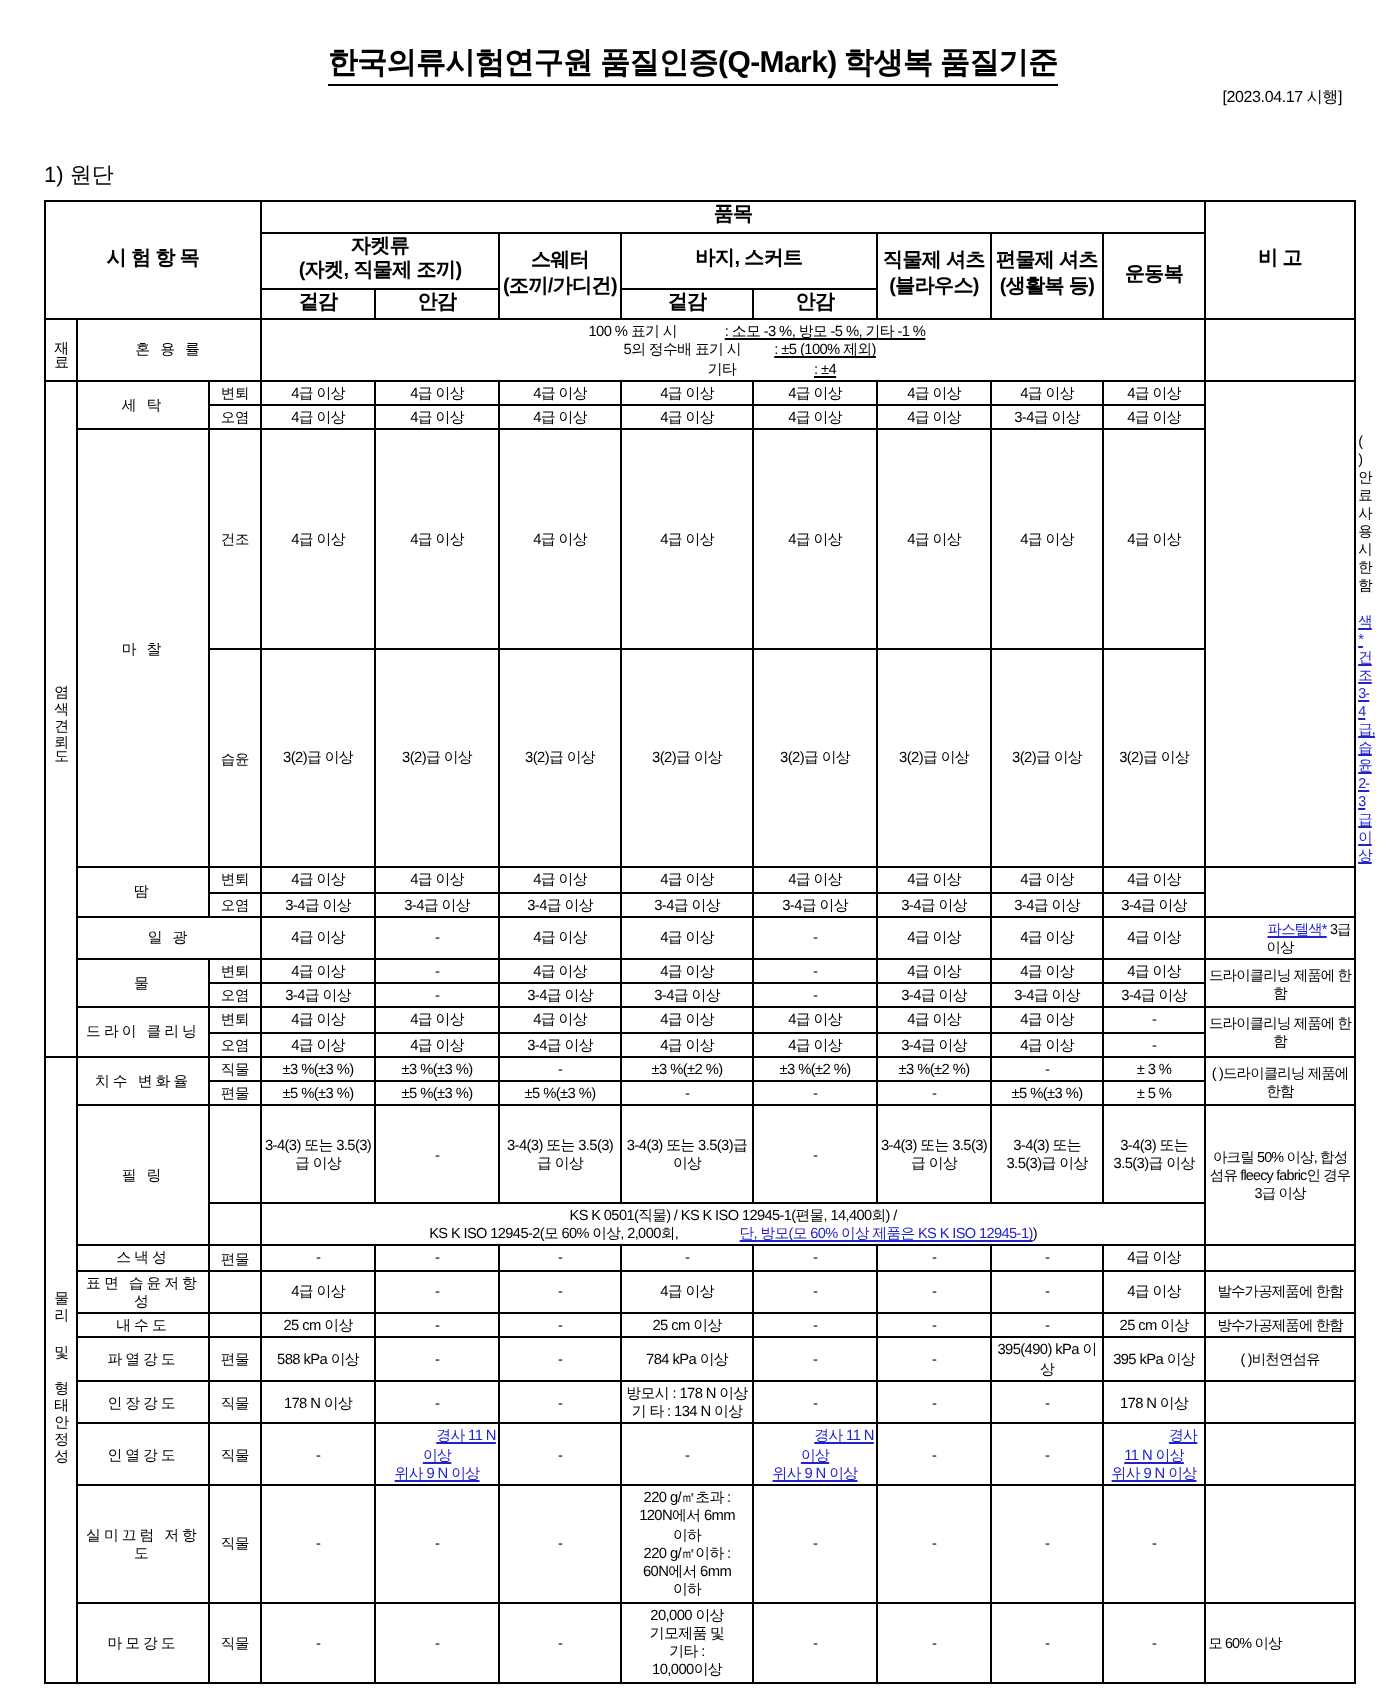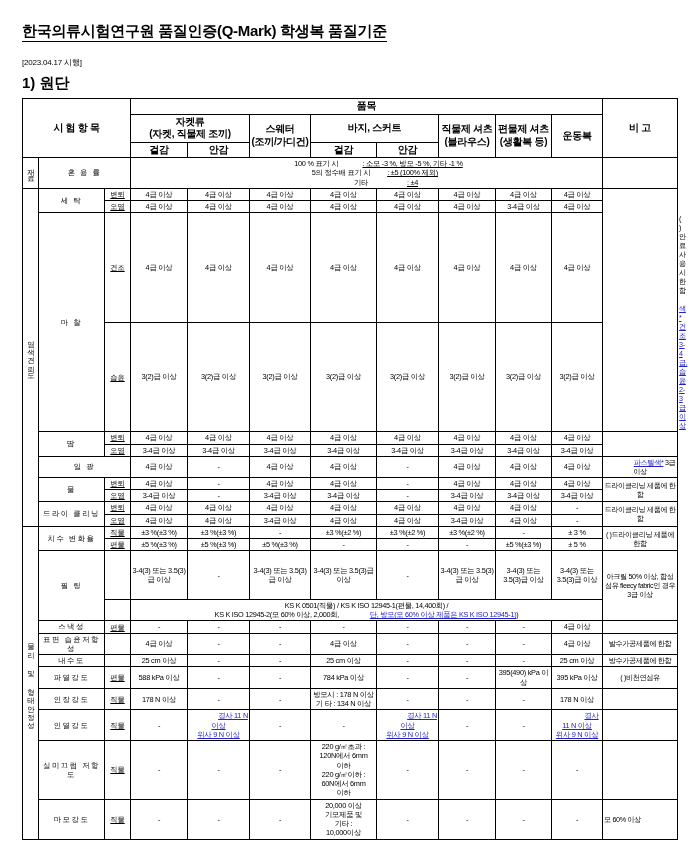--- a/index.html
+++ b/index.html
@@ -7,37 +7,37 @@
     width:693px;height:846px;
     background:#ffffff;
     font-family:"Liberation Sans","DejaVu Sans",sans-serif;
     color:#000;
     overflow:hidden;
   }
   .page{position:relative;width:693px;height:846px;box-sizing:border-box;padding:0 22px;}
 
   
   .doc-title{
+    text-align:center;
     font-size:15px;
     font-weight:bold;
     letter-spacing:-0.3px;
     margin:22px 0 0 0;
     padding-bottom:2px;
   }
   .doc-title span{border-bottom:1.6px solid #000;padding-bottom:2px;}
   .effective-date{
-    text-align:left;
+    text-align:right;
     font-size:8px;
-    margin-top:14px;
     letter-spacing:-0.2px;
   }
   .section-title{
-    font-size:15px;
-    font-weight:bold;
-    margin-top:6px;
+    font-size:11px;
+    font-weight:normal;
+    margin-top:26px;
     margin-bottom:5px;
   }
 
   
   table.q{
     border-collapse:collapse;
     width:649px;
     table-layout:fixed;
     font-size:7.4px;
     letter-spacing:-0.3px;
@@ -65,21 +65,21 @@
     padding:0;
   }
   .vcat .vtxt{
     writing-mode:vertical-rl;
     text-orientation:upright;
     display:inline-block;
     line-height:1.05;
     letter-spacing:1px;
   }
   .item-name{letter-spacing:1.5px;}
-  .sub{width:26px;font-size:7.2px;letter-spacing:0px;text-decoration:underline;}
+  .sub{width:26px;font-size:7.2px;letter-spacing:0px;}
   .remark{font-size:7.2px;text-align:left;padding-left:3px;letter-spacing:-0.4px;line-height:1.35;}
   .remark.ctr{text-align:left;}
   .blend{text-align:left;padding-left:72px;line-height:1.55;font-size:7.4px;text-decoration:underline;}
   .blend .lbl{display:inline-block;width:92px;}
   .blue{color:#2222cc;text-decoration:underline;padding-left:29px;}
   .tall{height:46px;}
   .ks{font-size:7.3px;line-height:1.5;}
 
   
   .footnotes{margin-top:11px;font-size:8.2px;line-height:1.85;}

